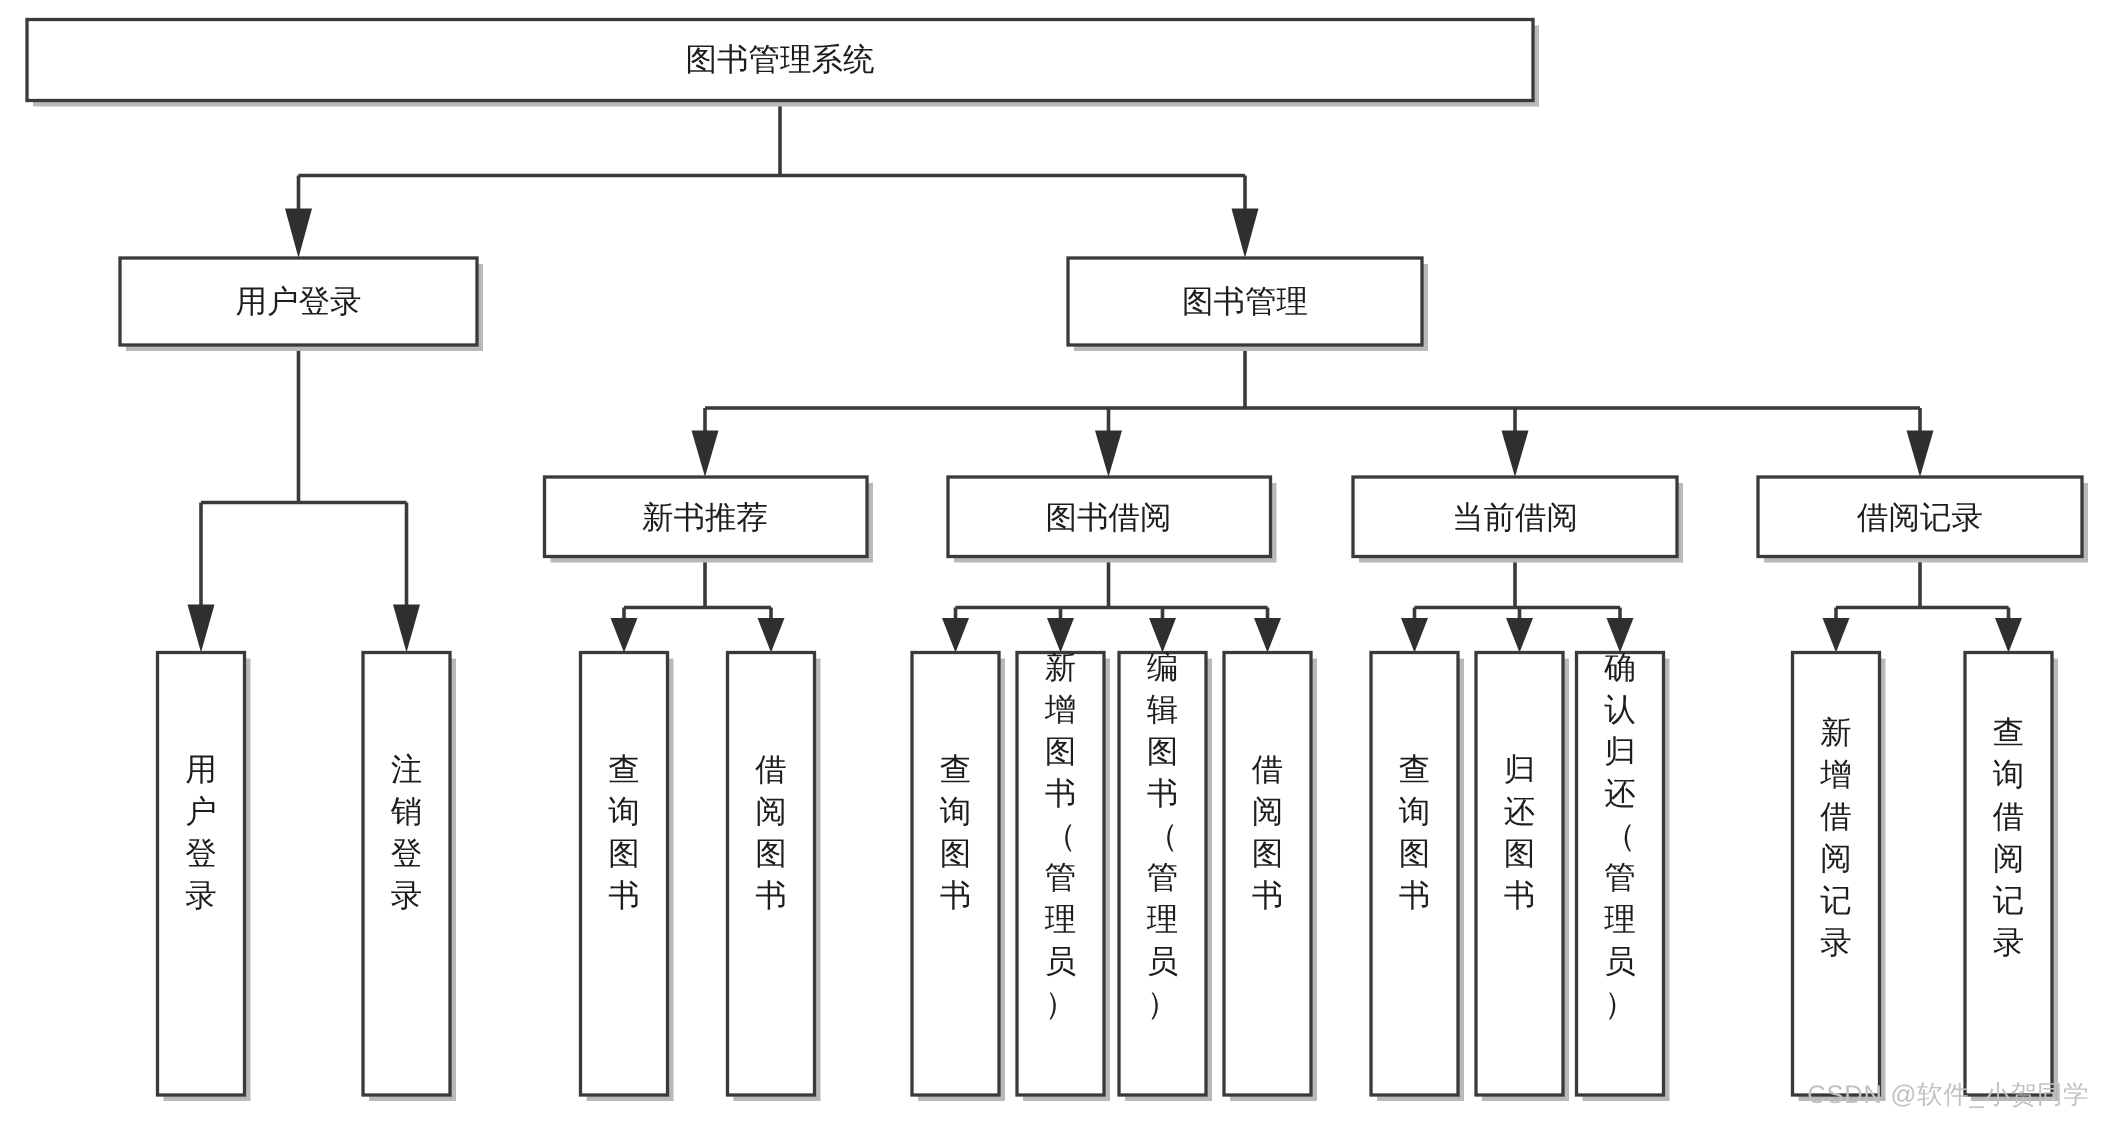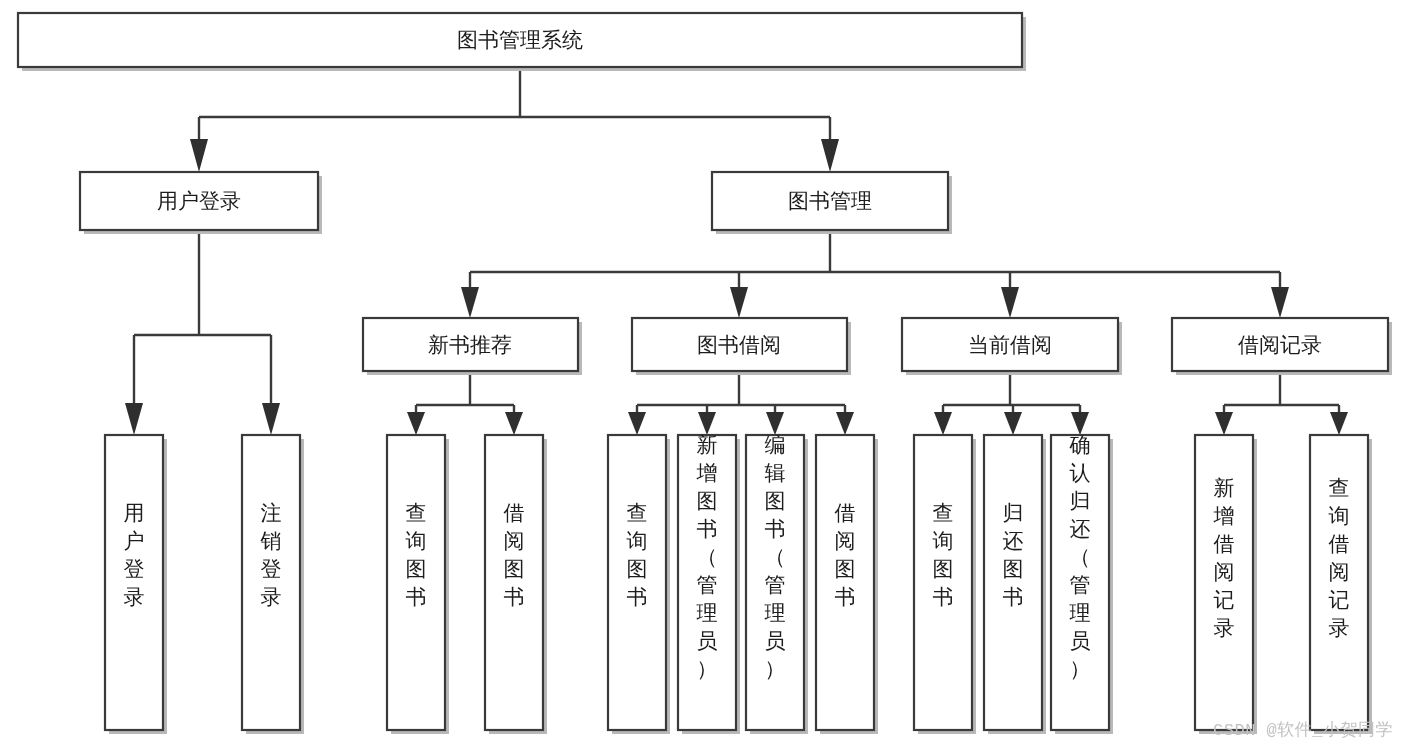--- a/index.html
+++ b/index.html
@@ -58,21 +58,21 @@
     font-family: "DejaVu Sans", "Liberation Sans", sans-serif;
     font-size: 21px;
     text-anchor: middle;
   }
   .watermark {
     position: absolute;
     right: 12px;
     bottom: 6px;
     color: #c2c2c2;
     font-size: 17px;
-    font-family: Liberation Mono, monospace;
+    font-family: Liberation Sans, sans-serif;
     letter-spacing: 0.5px;
     white-space: nowrap;
     user-select: none;
   }
 </style>
 </head>
 <body>
 
 <div id="diagram-root">
   <svg id="tree-svg" viewBox="0 0 1405 747">

